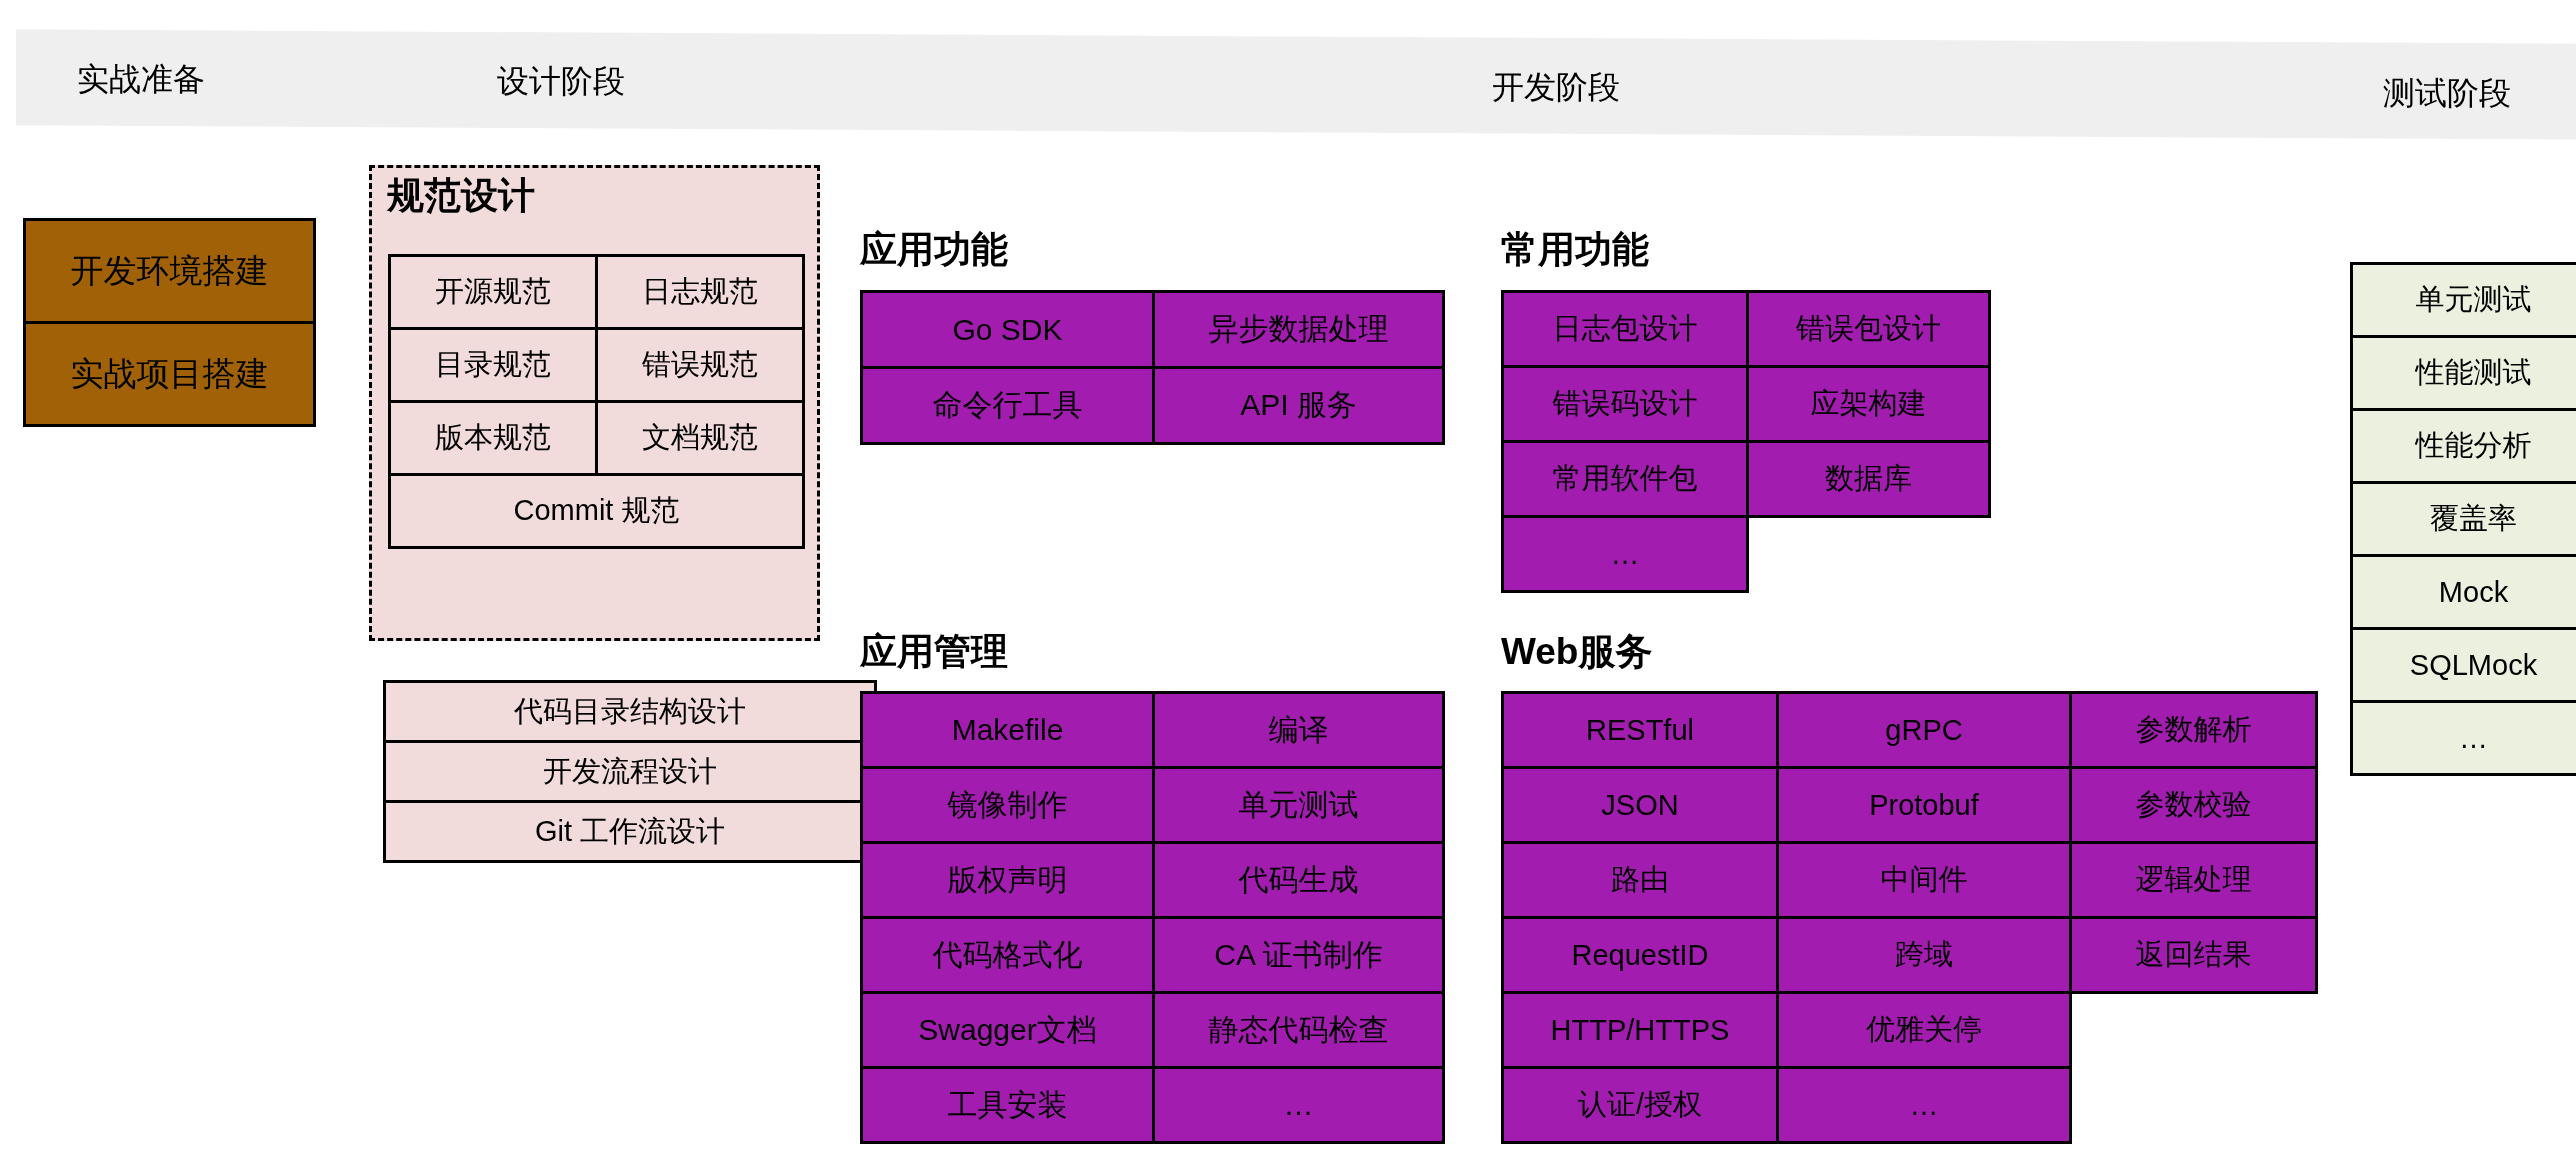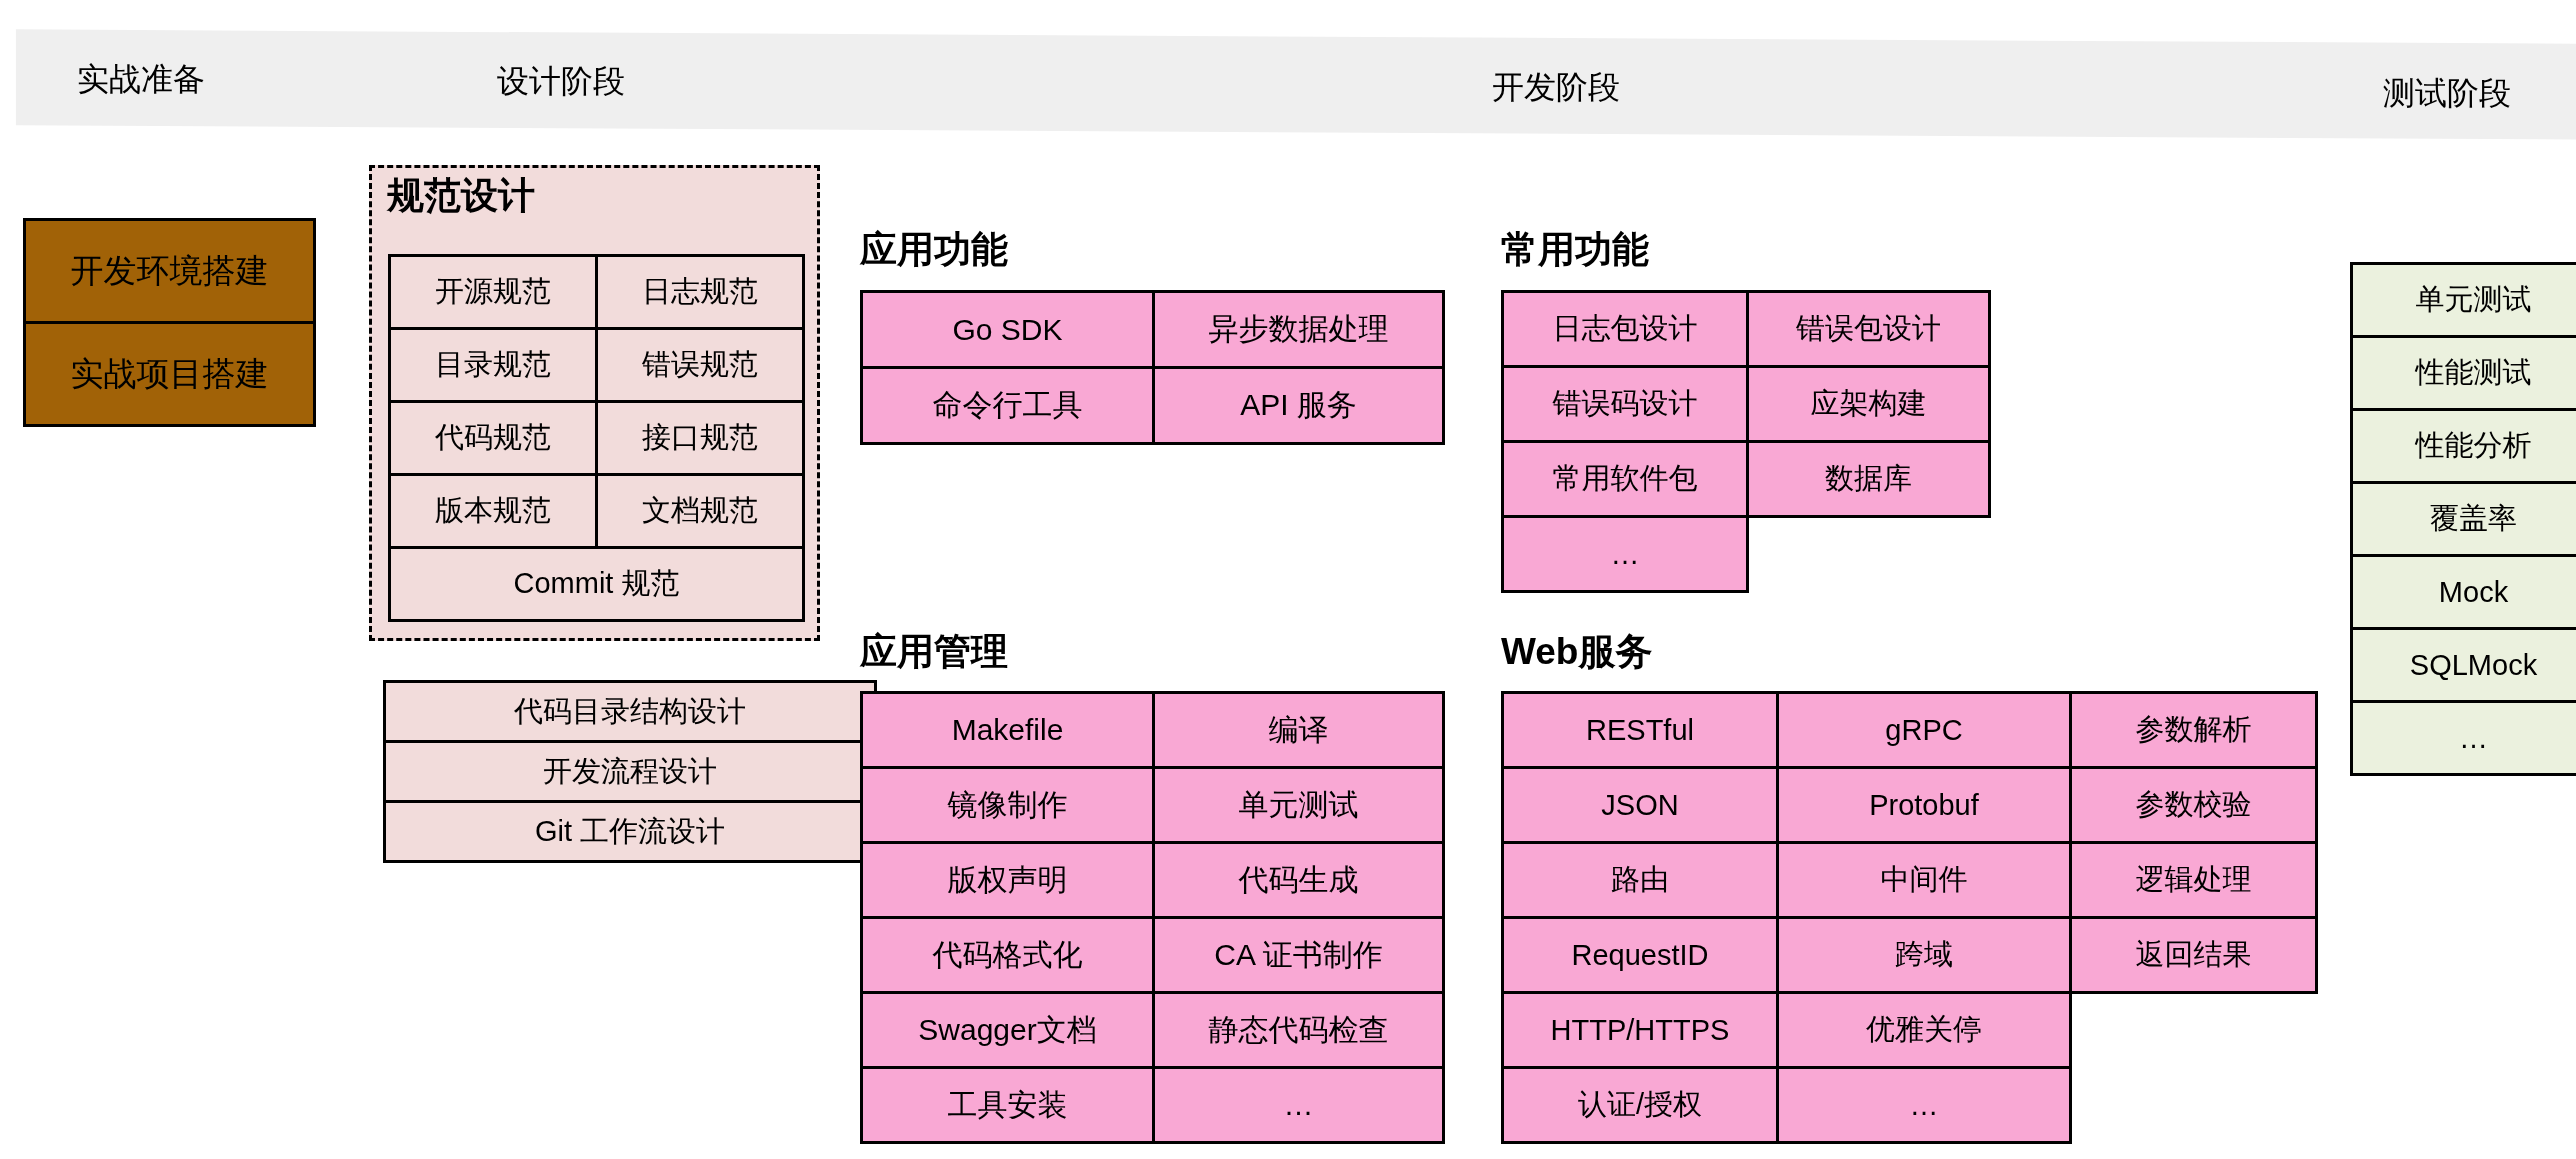--- a/index.html
+++ b/index.html
@@ -30,21 +30,21 @@
     text-align:center;
     vertical-align:middle;
     font-size:29px;
     padding:0 4.1px;
     overflow:hidden;
     white-space:nowrap;
   }
   
   table.prep td{background:#a16207;font-size:33px;}
   table.pink td{background:#f2dcdb;}
-  table.peach td{background:#f9a8d4;}
+  table.peach td{background:#a21caf;}
   table.peach-lg td{font-size:30px;}
   table.green td{background:#ebf1de;}
   
   table.prep tr{height:103px;}
   table.spec tr{height:73px;}
   table.extra tr{height:60px;}
   table.appfunc tr{height:76px;}
   table.r146 tr{height:75px;}
   table.r142 tr{height:73px;}
   .dashed-box{
@@ -90,24 +90,20 @@
     <tbody>
         <tr>
       <td>开源规范</td>
       <td>日志规范</td>
     </tr>
     <tr>
       <td>目录规范</td>
       <td>错误规范</td>
     </tr>
     <tr>
-      <td>代码规范</td>
-      <td>接口规范</td>
-    </tr>
-    <tr>
       <td>版本规范</td>
       <td>文档规范</td>
     </tr>
     <tr>
       <td colspan="2">Commit 规范</td>
     </tr>
   </tbody>
     </table>
 
   <table class="blk pink extra" style="left:383px;top:680px;width:494px">

